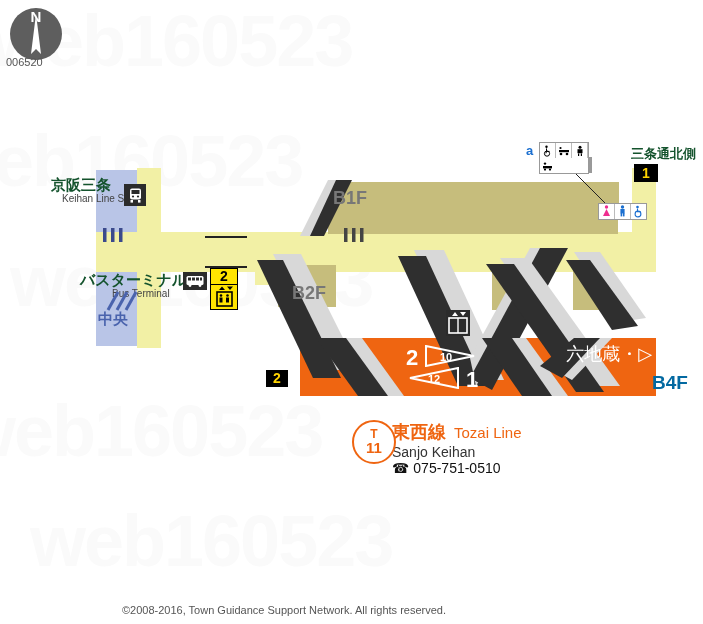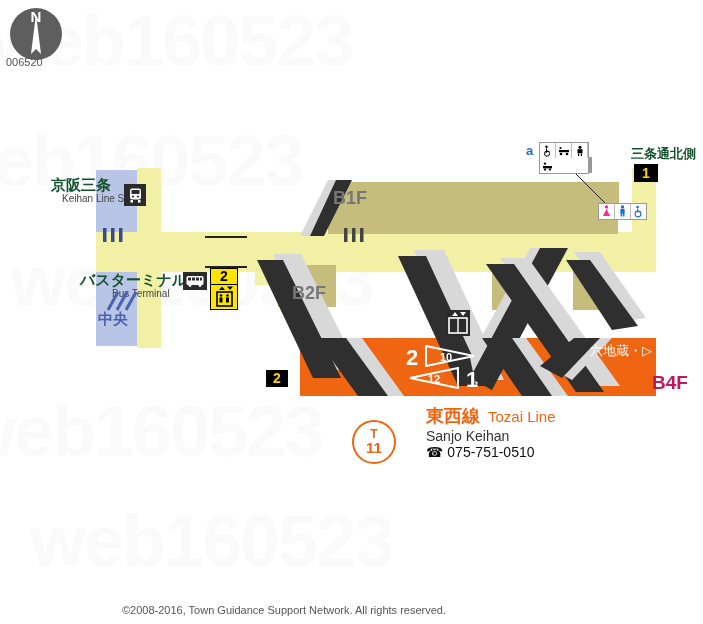--- a/index.html
+++ b/index.html
@@ -26,21 +26,21 @@
   #map{position:absolute;left:0;top:0;width:703px;height:624px;z-index:3;}
 
   
   .plate-khaki{background:#c6bd7c;}
   .plate-yellow{background:#f2f0a5;}
   .plate-blue{background:#b9c5e7;}
   .plate-orange{background:#ef6511;}
 
   
   .floorlbl{font-weight:bold;font-size:18px;color:#777;z-index:5;}
-  .orange-floorlbl{font-weight:bold;font-size:19px;color:#be185d;z-index:6;}
+  .orange-floorlbl{font-weight:bold;font-size:19px;color:#0369a1;z-index:6;}
 
   .jp{font-family:"DejaVu Sans","Liberation Sans",sans-serif;}
 
   .sta-name-jp{font-size:15px;font-weight:bold;color:#14532d;white-space:nowrap;}
   .sta-name-en{font-size:10px;color:#444;white-space:nowrap;}
   .blue-label{font-size:15px;font-weight:bold;color:#4a63ad;}
 
   
   .exitbadge{background:#000;color:#ffd400;font-weight:bold;
       font-size:14px;text-align:center;line-height:17px;width:22px;height:17px;z-index:7;}
@@ -55,24 +55,24 @@
   .chip{background:#fff;border:1px solid #999;display:flex;z-index:8;}
   .chip .cell{width:15px;height:15px;display:flex;align-items:center;
       justify-content:center;border-right:1px solid #bbb;background:#fff;}
   .chip .cell:last-child{border-right:none;}
 
   .dark-icon{background:#2b2b2b;display:flex;align-items:center;justify-content:center;}
 
   
   .plat-num{color:#fff;font-weight:bold;font-size:22px;z-index:7;}
   .plat-dir{color:#fff;font-weight:bold;font-size:14px;white-space:nowrap;z-index:7;}
-  .plat-dir-r{color:#fff;font-size:13px;white-space:nowrap;text-align:right;z-index:7;}
-
-  
-  #legend{left:392px;top:404px;z-index:9;margin-left:34px;}
+  .plat-dir-r{color:#fff;font-size:18px;white-space:nowrap;text-align:right;z-index:7;}
+
+  
+  #legend{left:392px;top:420px;z-index:9;}
   .line-jp{color:#ef6511;font-weight:bold;font-size:18px;}
   .line-en{color:#ef6511;font-size:15px;}
   #stamark{left:352px;top:420px;width:40px;height:40px;border:2.5px solid #ef6511;
      border-radius:50%;z-index:9;display:flex;flex-direction:column;
      align-items:center;justify-content:center;background:#fff;}
   #stamark .t{font-size:12px;font-weight:bold;color:#ef6511;line-height:11px;}
   #stamark .n{font-size:15px;font-weight:bold;color:#ef6511;line-height:15px;}
   .big-jp{font-size:22px;font-weight:bold;color:#111;}
   .kana{font-size:13px;font-weight:bold;color:#111;}
   .rom{font-size:14px;color:#333;}

